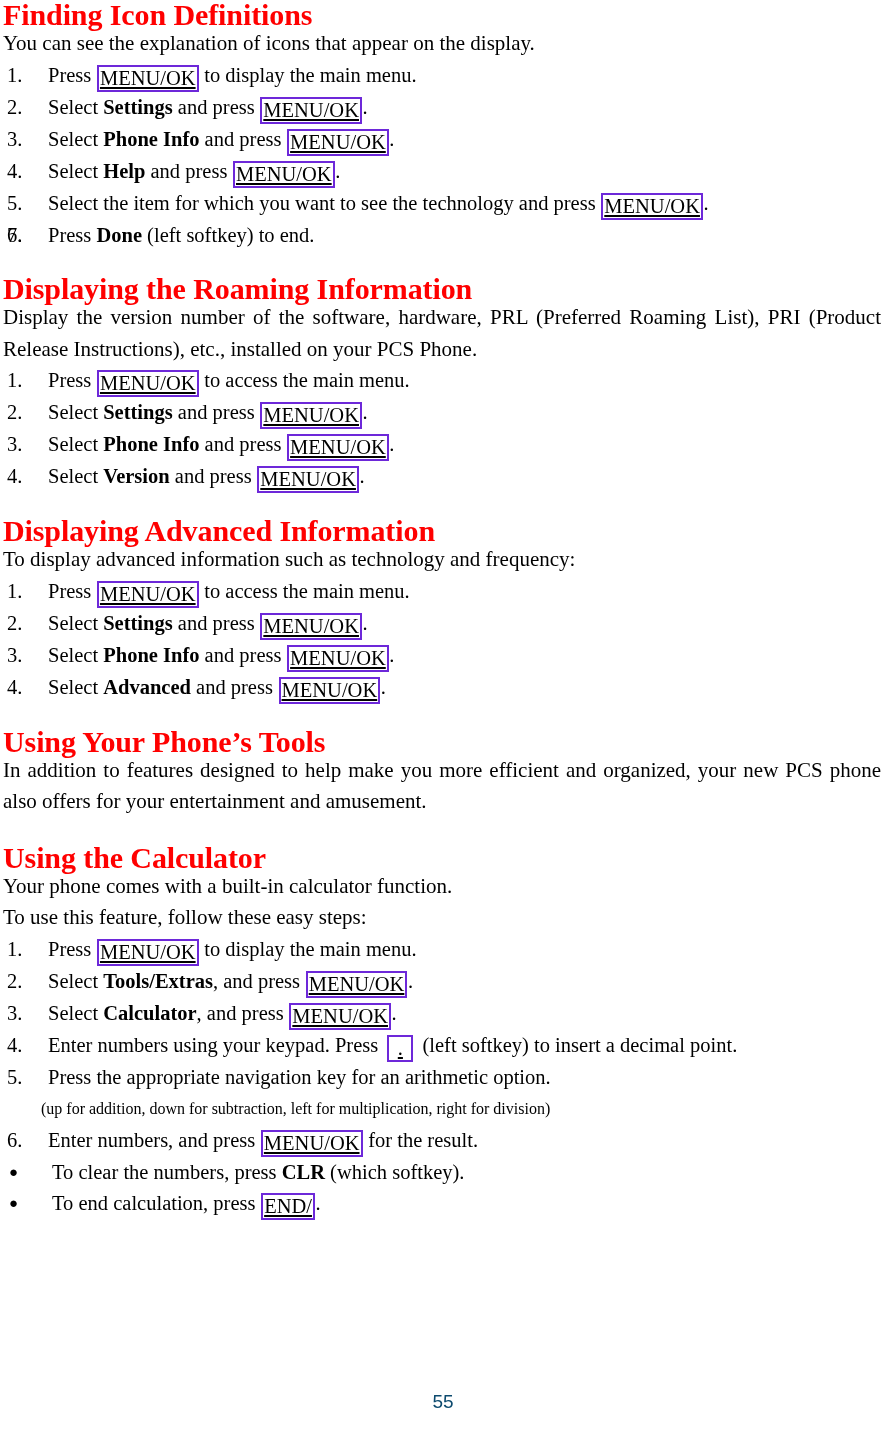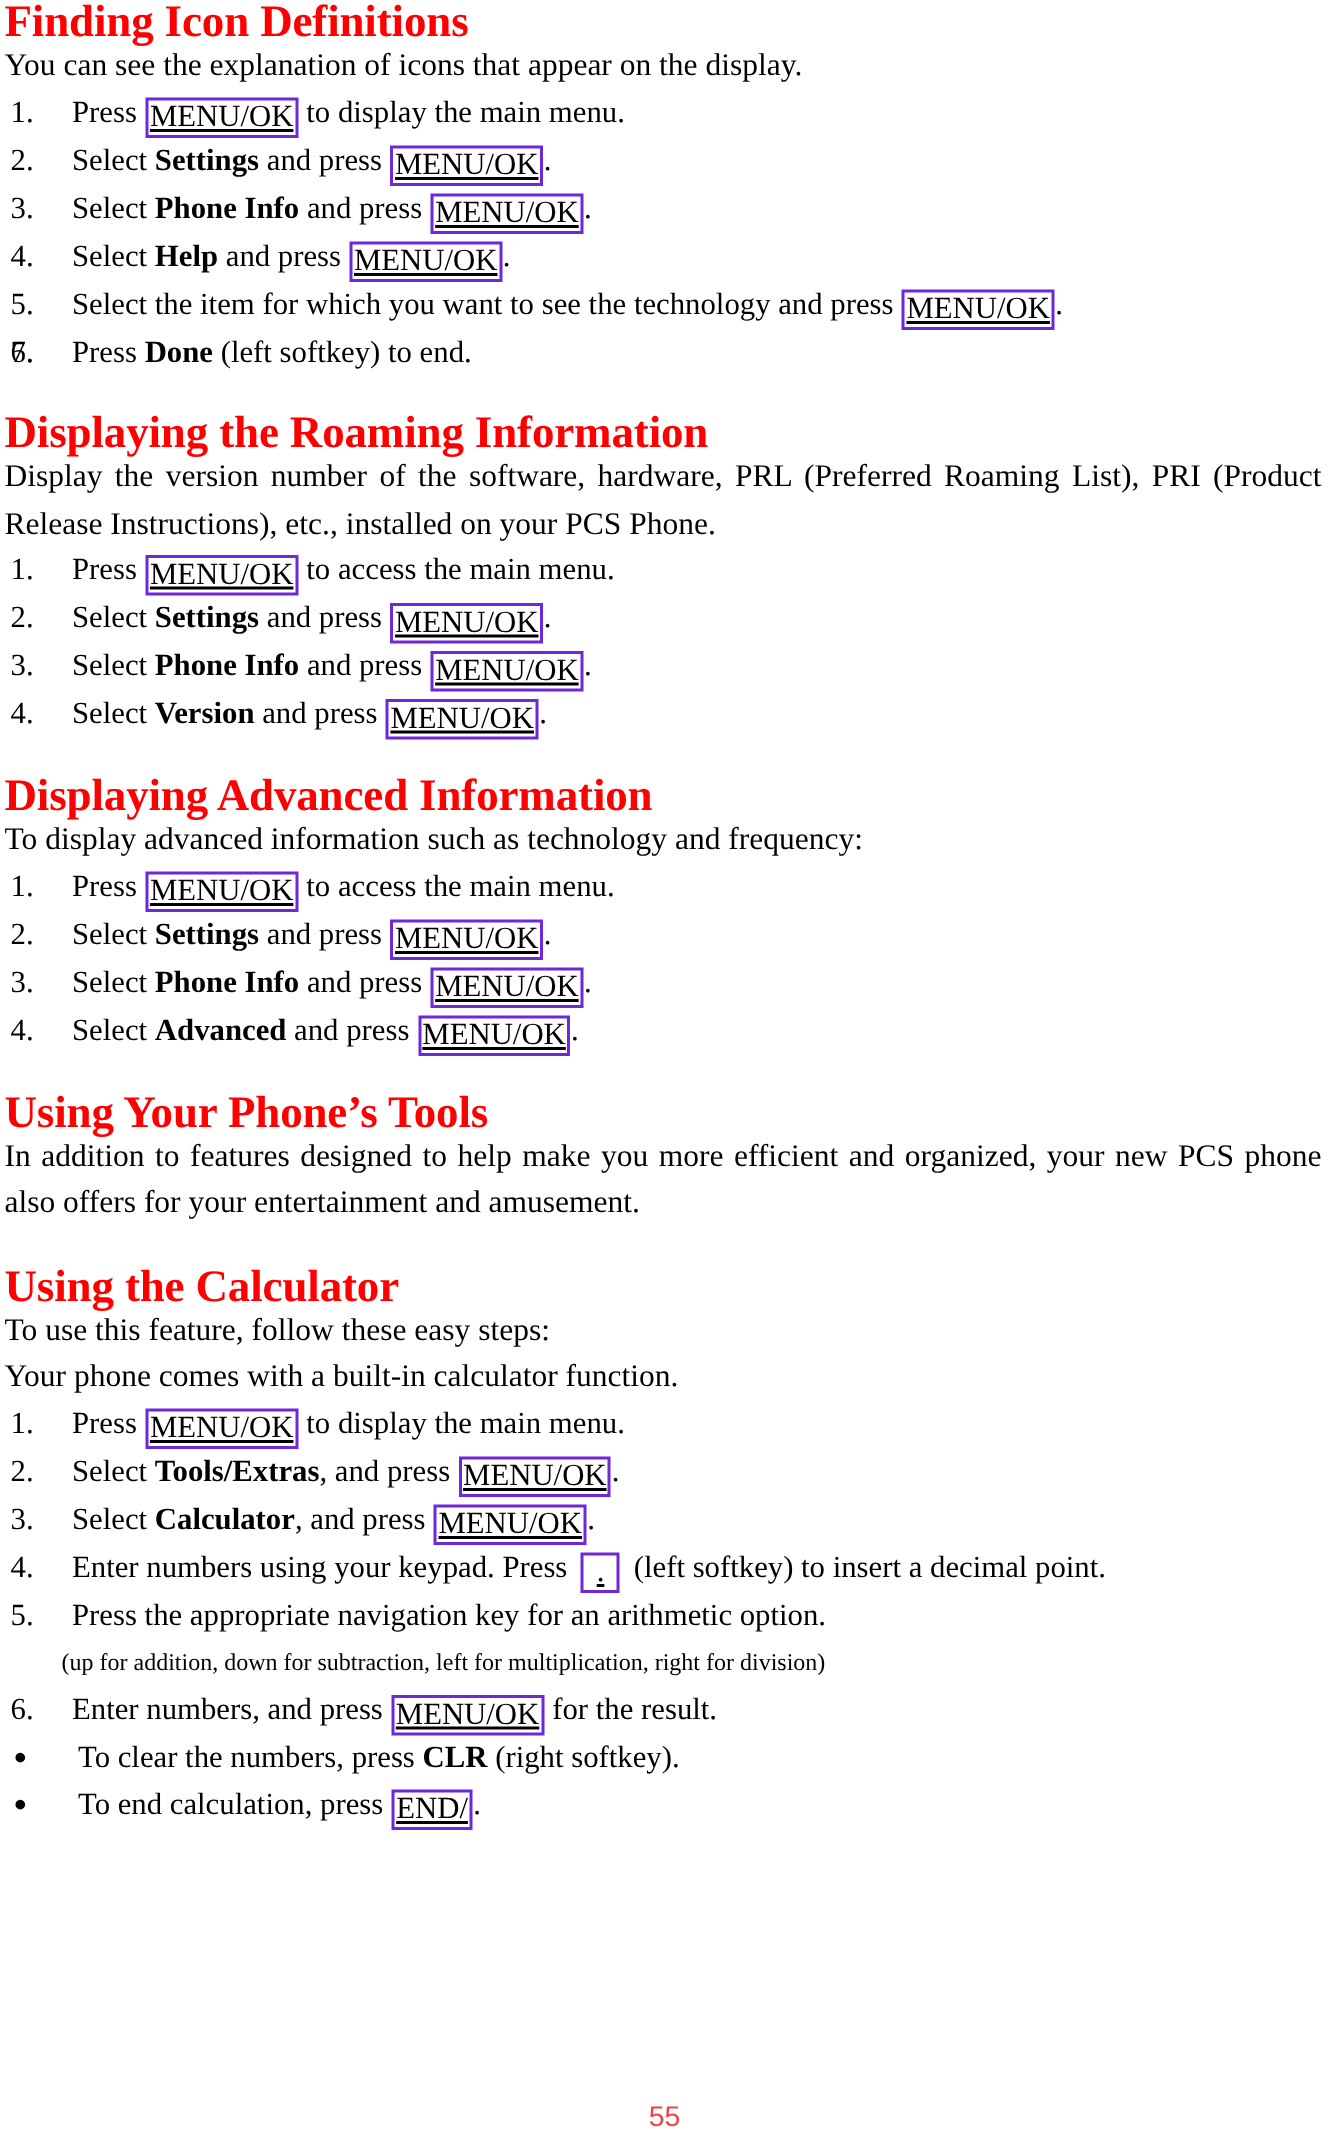--- a/index.html
+++ b/index.html
@@ -101,25 +101,25 @@
     width: 22px;
     text-align: center;
     padding: 0;
     margin: 0 4px;
   }
   
   .page-number {
     position: absolute;
     left: 0;
     right: 0;
-    bottom: 7px;
+    bottom: 17px;
     text-align: center;
     font-family: "Liberation Sans", "DejaVu Sans", sans-serif;
     font-size: 19px;
-    color: #ef4444;
+    color: #0c4a6e;
   }
 </style>
 </head>
 <body>
 
 <div class="page">
 
   <h2 class="heading first">Finding Icon Definitions</h2>
   <p class="para">You can see the explanation of icons that appear on the display.</p>
   <div class="list">
@@ -199,22 +199,22 @@
   </div>
 
   <div class="sec-gap"></div>
 
   <h2 class="heading">Using Your Phone’s Tools</h2>
   <p class="para justify">In addition to features designed to help make you more efficient and organized, your new PCS phone also offers for your entertainment and amusement.</p>
 
   <div class="sec-gap-lg"></div>
 
   <h2 class="heading">Using the Calculator</h2>
+  <p class="para">Your phone comes with a built-in calculator function.</p>
   <p class="para">To use this feature, follow these easy steps:</p>
-  <p class="para">Your phone comes with a built-in calculator function.</p>
   <div class="list">
     <div class="li">
       <span class="marker">1.</span>
       <span>Press </span><span class="key">MENU/OK</span><span> to display the main menu.</span>
     </div>
     <div class="li">
       <span class="marker">2.</span>
       <span>Select </span><b>Tools/Extras</b><span>, and press </span><span class="key">MENU/OK</span><span>.</span>
     </div>
     <div class="li">
@@ -229,21 +229,21 @@
       <span class="marker">5.</span>
       <span>Press the appropriate navigation key for an arithmetic option.</span>
     </div>
     <div class="subline">(up for addition, down for subtraction, left for multiplication, right for division)</div>
     <div class="li">
       <span class="marker">6.</span>
       <span>Enter numbers, and press </span><span class="key">MENU/OK</span><span> for the result.</span>
     </div>
     <div class="li bullet">
       <span class="marker">●</span>
-      <span> To clear the numbers, press </span><b>CLR</b><span> (right softkey).</span>
+      <span> To clear the numbers, press </span><b>CLR</b><span> (which softkey).</span>
     </div>
     <div class="li bullet">
       <span class="marker">●</span>
       <span> To end calculation, press </span><span class="key">END/</span><span>.</span>
     </div>
   </div>
 
   <div class="page-number">55</div>
 
 </div>

